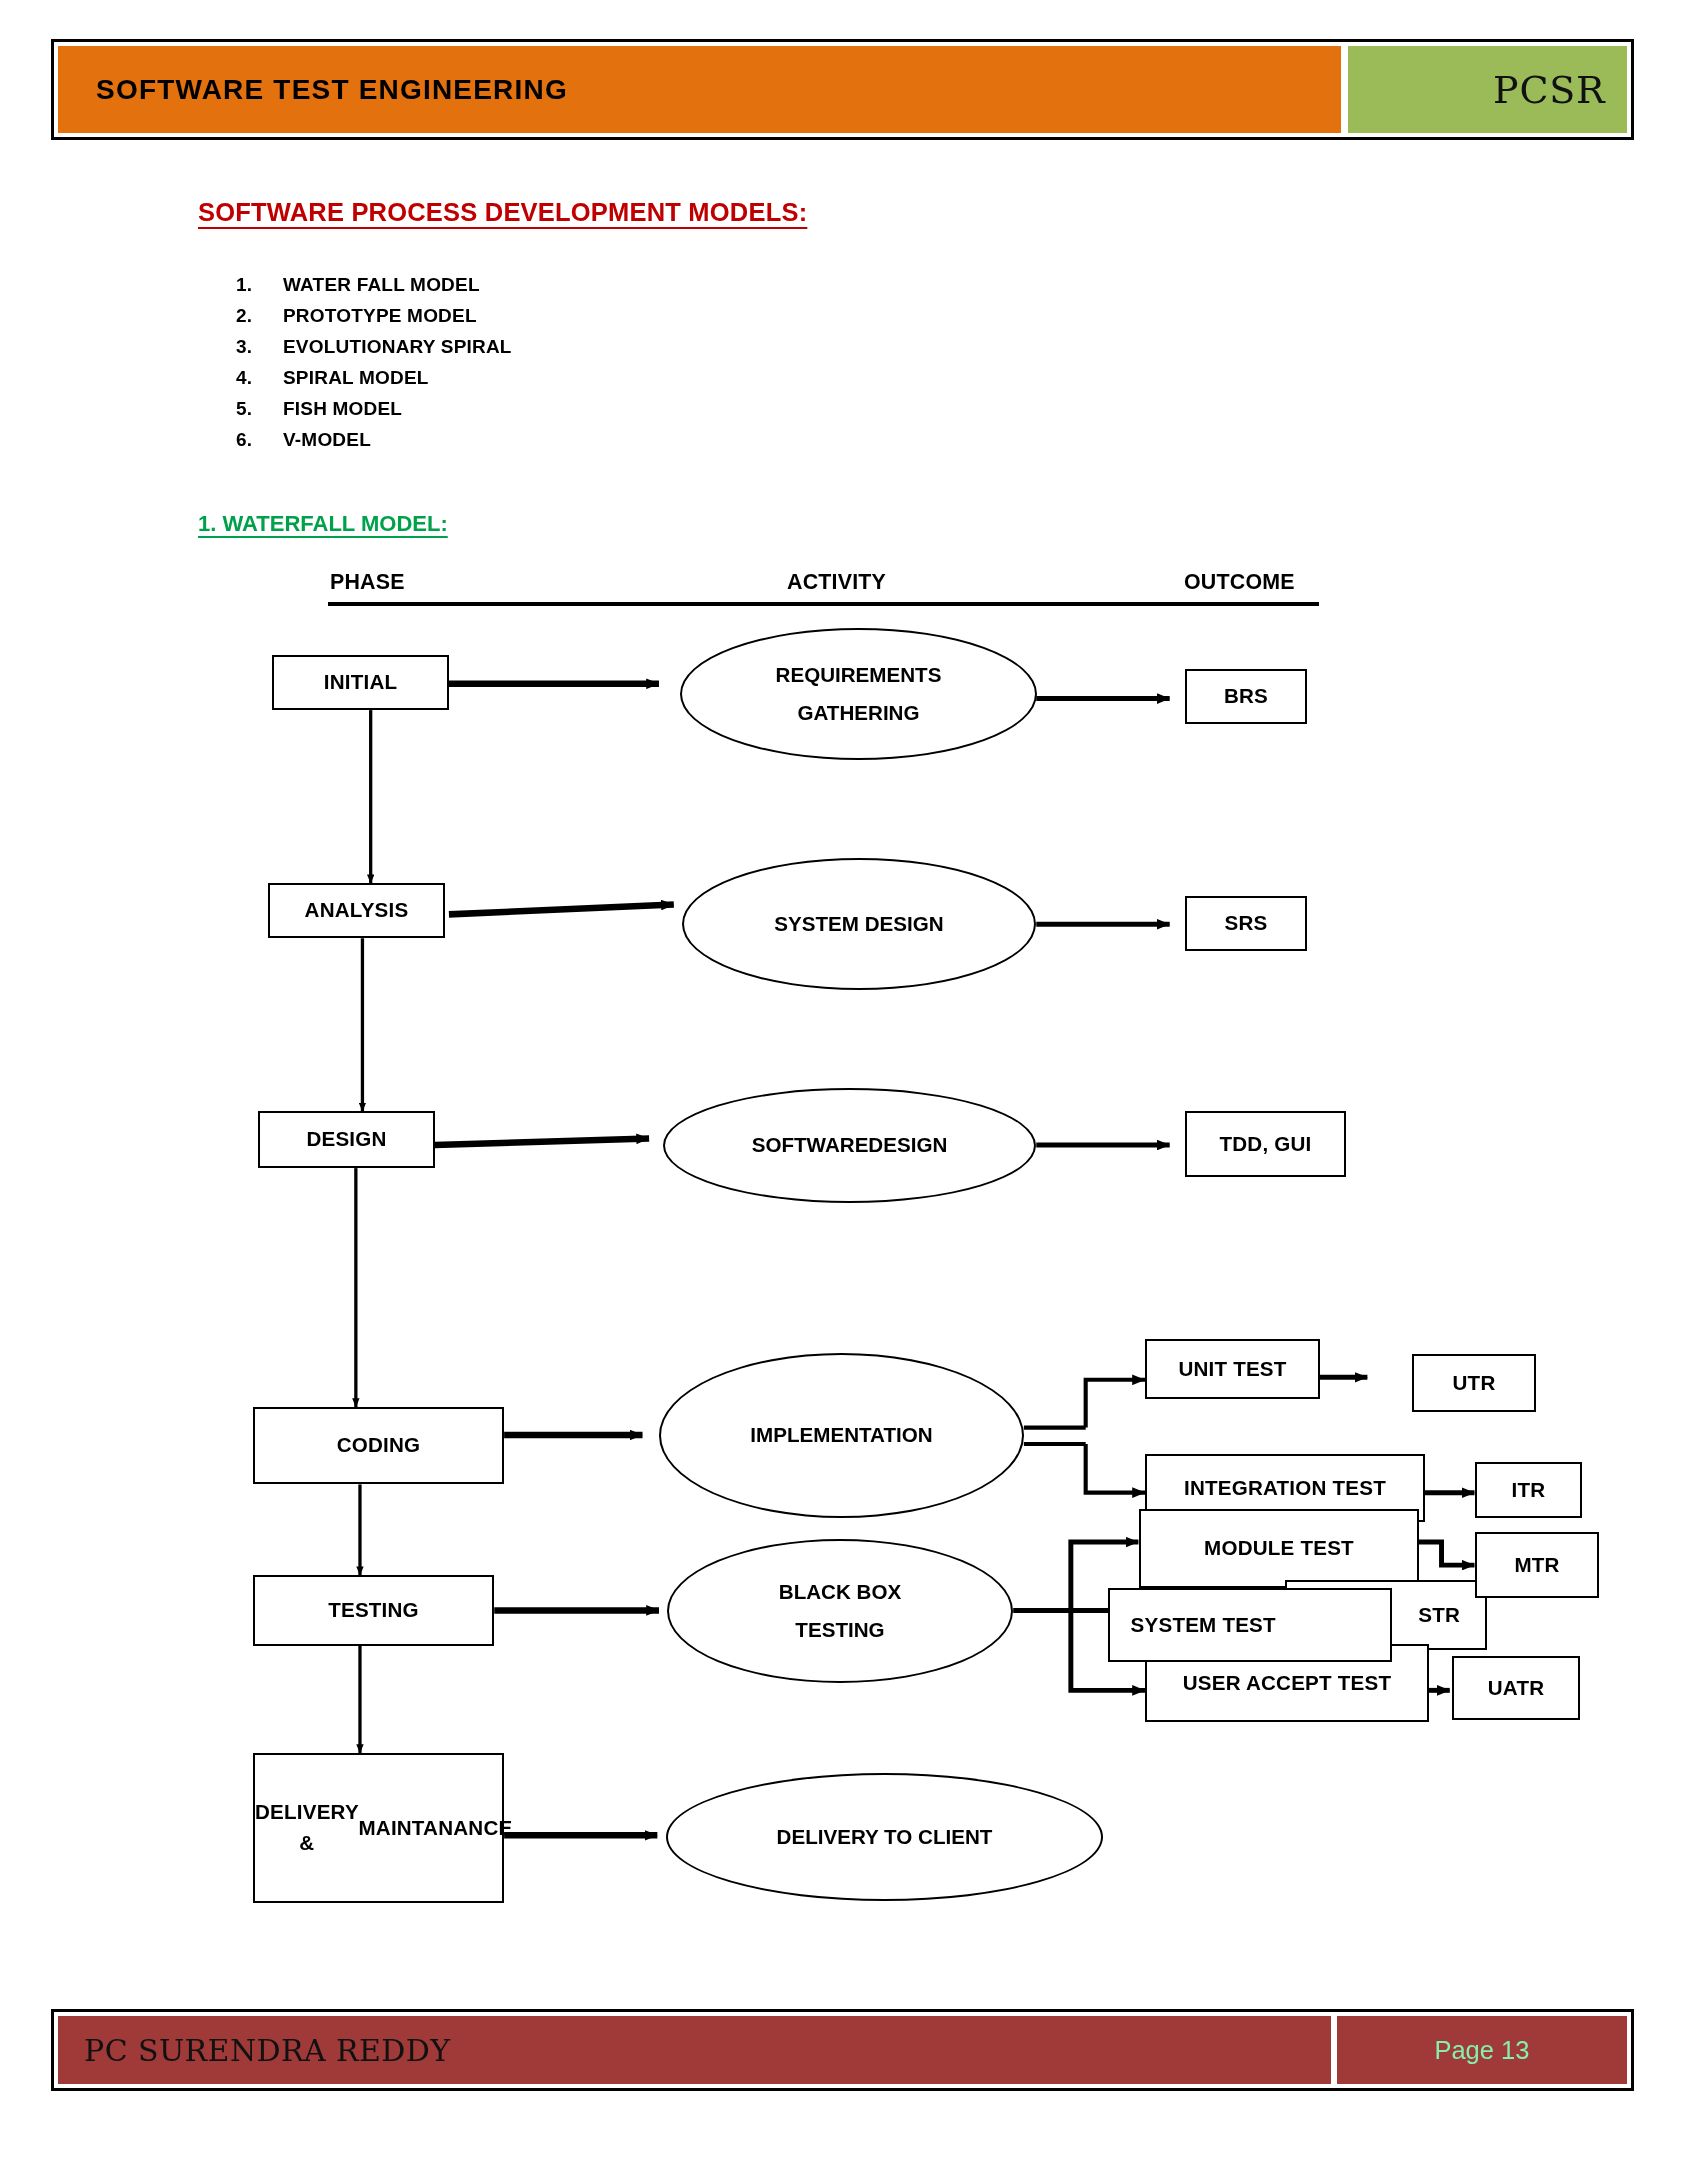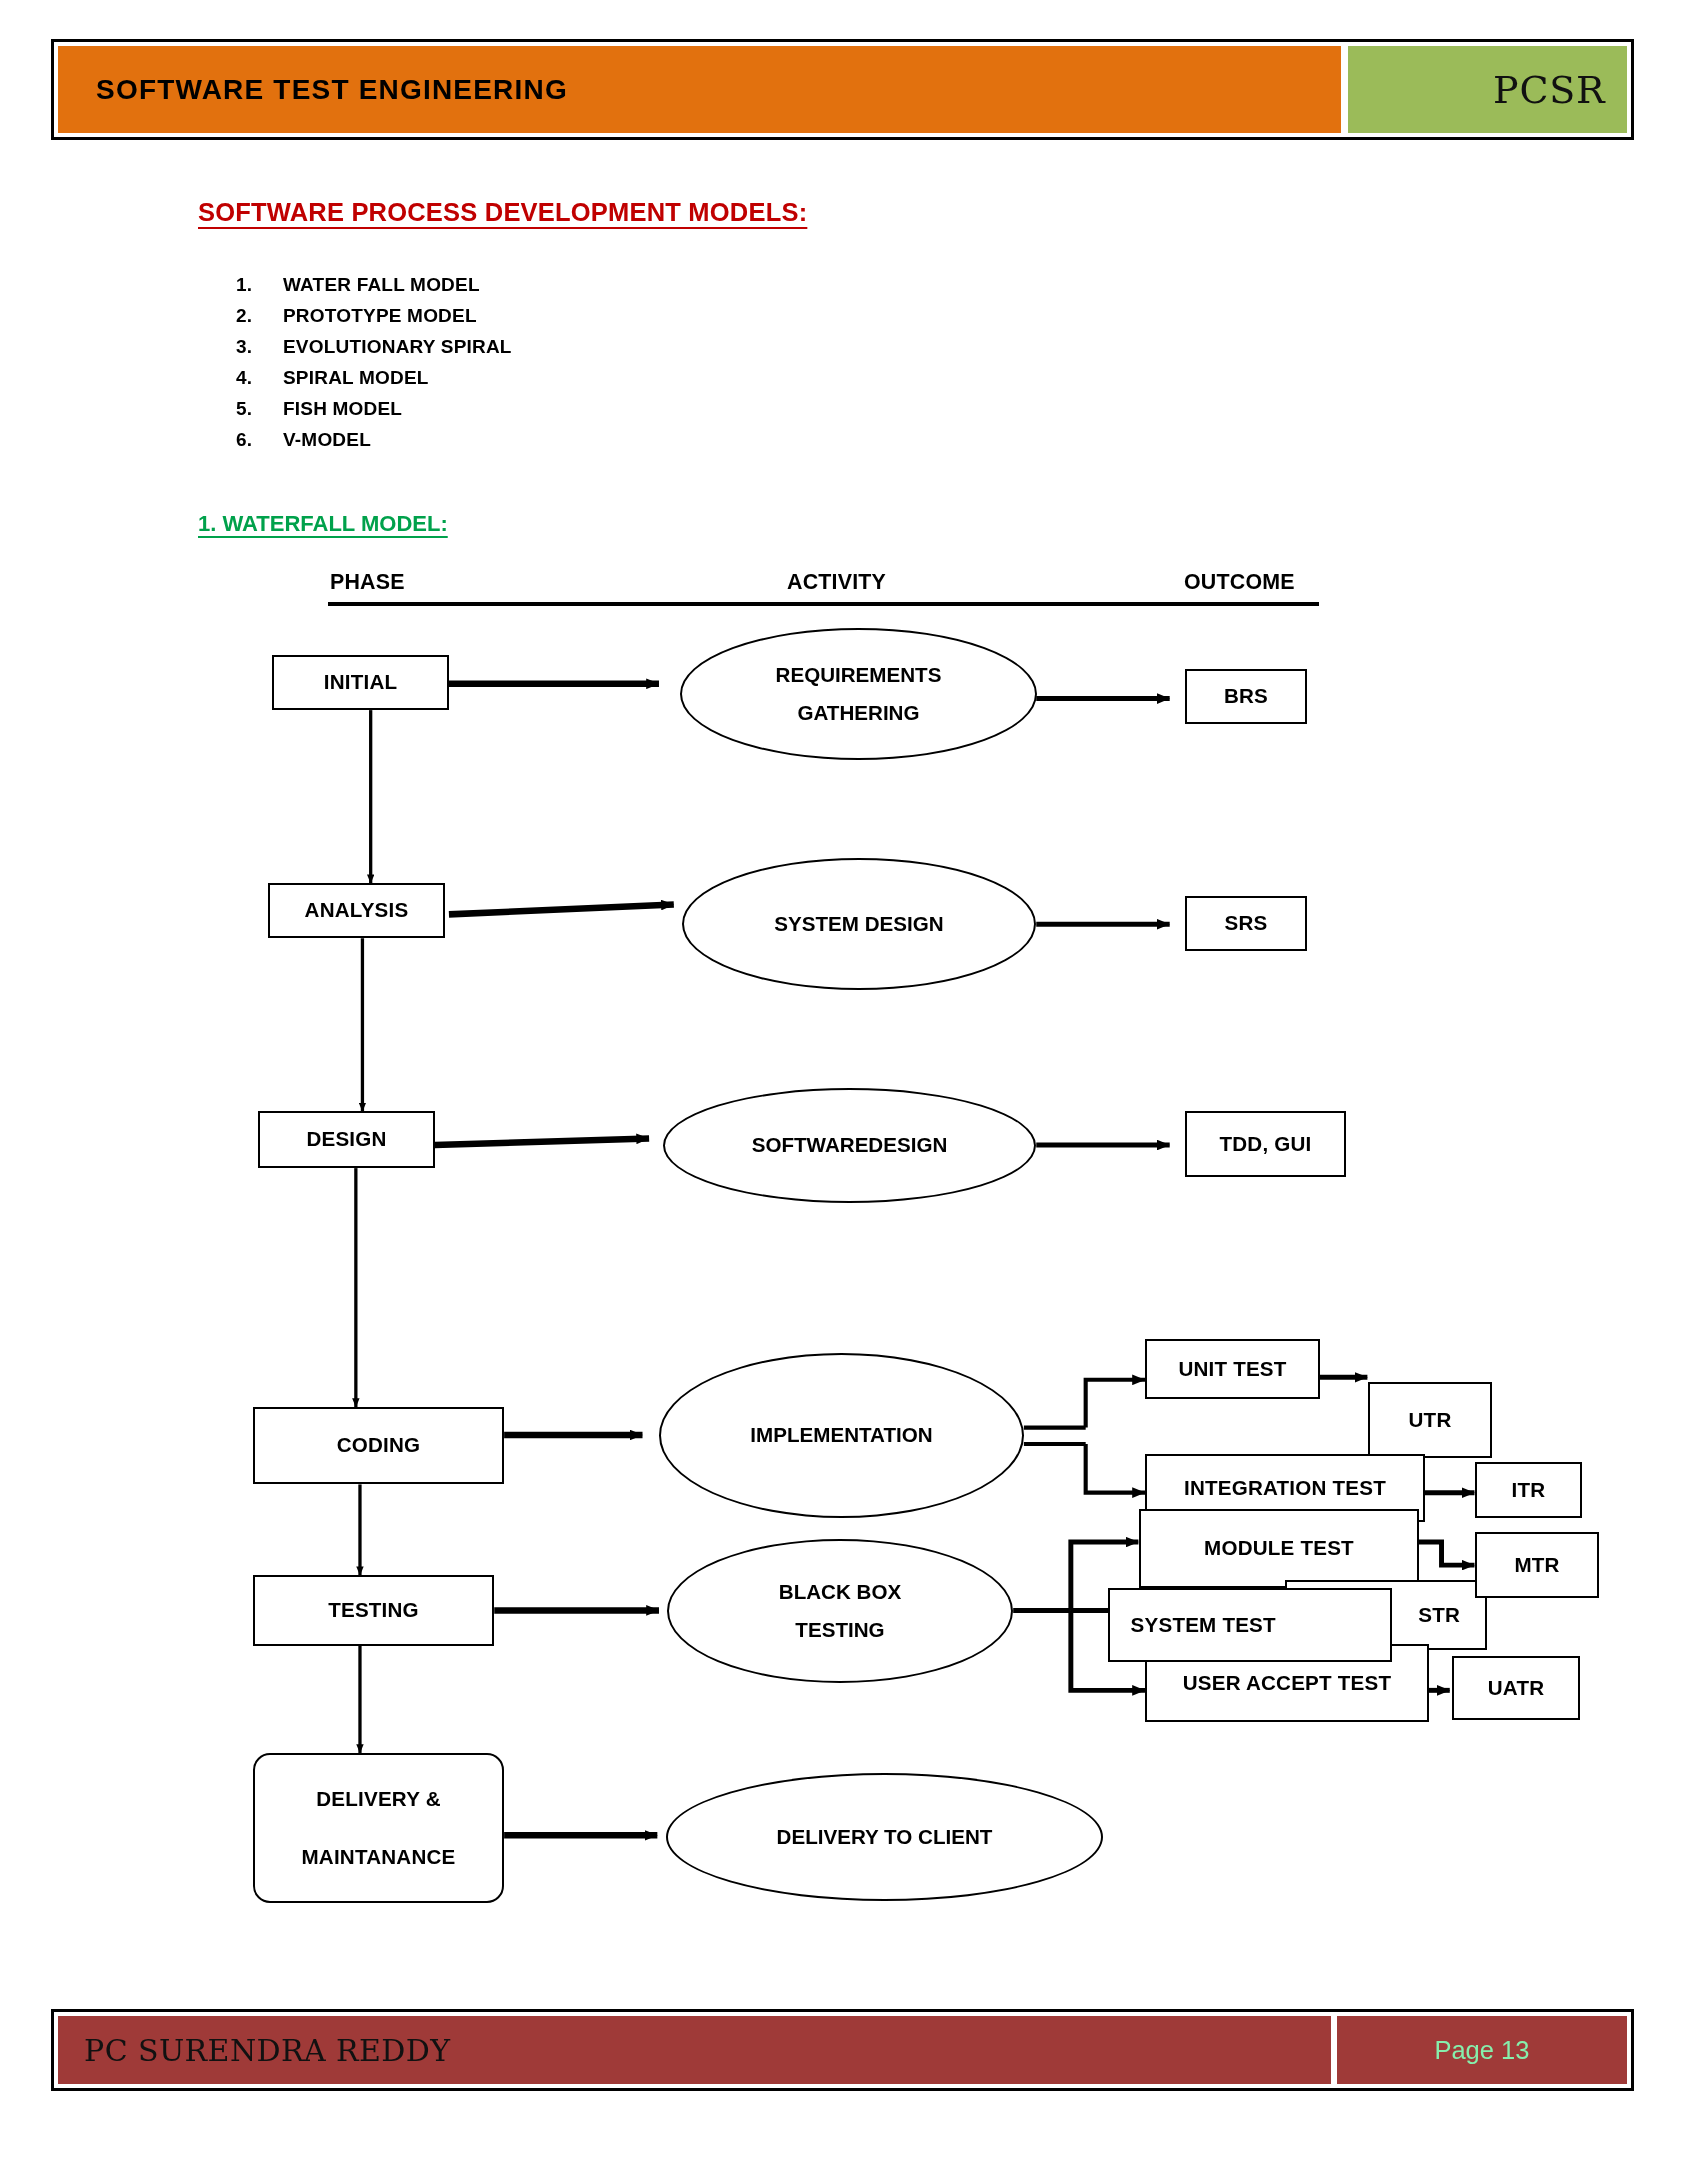--- a/index.html
+++ b/index.html
@@ -77,21 +77,21 @@
     font-size:20.6px;font-weight:bold;letter-spacing:0.2px;line-height:1.5;
     z-index:3;
   }
   .ellipse{
     position:absolute;box-sizing:border-box;
     display:flex;align-items:center;justify-content:center;text-align:center;
     background:#ffffff;border:2.5px solid #000;border-radius:50%;
     font-size:20.6px;font-weight:bold;line-height:1.85;
     z-index:3;
   }
-  .node.two-line{flex-direction:column;justify-content:space-around;padding:15px 0;border-radius:17px;}
+  .node.two-line{flex-direction:row;justify-content:space-around;padding:15px 0;}
 
   
   #footer-band{
     position:absolute;left:51px;top:2009px;width:1583px;height:82px;
     border:3.3px solid #000;background:#ffffff;box-sizing:border-box;
     display:flex;align-items:stretch;
   }
   #footer-left{
     flex:1 1 auto;background:#9F3A38;margin:4.1px 0 4.1px 4.1px;
     display:flex;align-items:center;
@@ -243,21 +243,21 @@
       <div>TESTING</div>
     </div>
   </div>
   <div class="ellipse" style="left:666px;top:1773px;width:437px;height:128px;">DELIVERY TO CLIENT</div>
 
   <div class="node" style="left:1185px;top:669px;width:122px;height:55px;">BRS</div>
   <div class="node" style="left:1185px;top:896px;width:122px;height:55px;">SRS</div>
   <div class="node" style="left:1185px;top:1111px;width:161px;height:66px;">TDD, GUI</div>
 
   <div class="node" style="left:1145px;top:1339px;width:175px;height:60px;">UNIT TEST</div>
-  <div class="node" style="left:1368px;top:1354px;width:124px;height:76px;margin-top:28px;">UTR</div>
+  <div class="node" style="left:1412px;top:1354px;width:124px;height:58px;">UTR</div>
 
   <div class="node" style="left:1145px;top:1454px;width:280px;height:68px;">INTEGRATION TEST</div>
   <div class="node" style="left:1475px;top:1462px;width:107px;height:56px;">ITR</div>
 
   <div class="node" style="left:1139px;top:1509px;width:280px;height:79px;z-index:4;">MODULE TEST</div>
   <div class="node" style="left:1475px;top:1532px;width:124px;height:66px;z-index:5;">MTR</div>
 
   <div class="node" style="left:1108px;top:1576px;width:284px;height:74px;z-index:5;justify-content:flex-start;padding-left:20.6px;margin-top:12px;">SYSTEM TEST</div>
   <div class="node" style="left:1285px;top:1580px;width:202px;height:70px;z-index:4;justify-content:flex-end;padding-right:25px;">STR</div>
 

